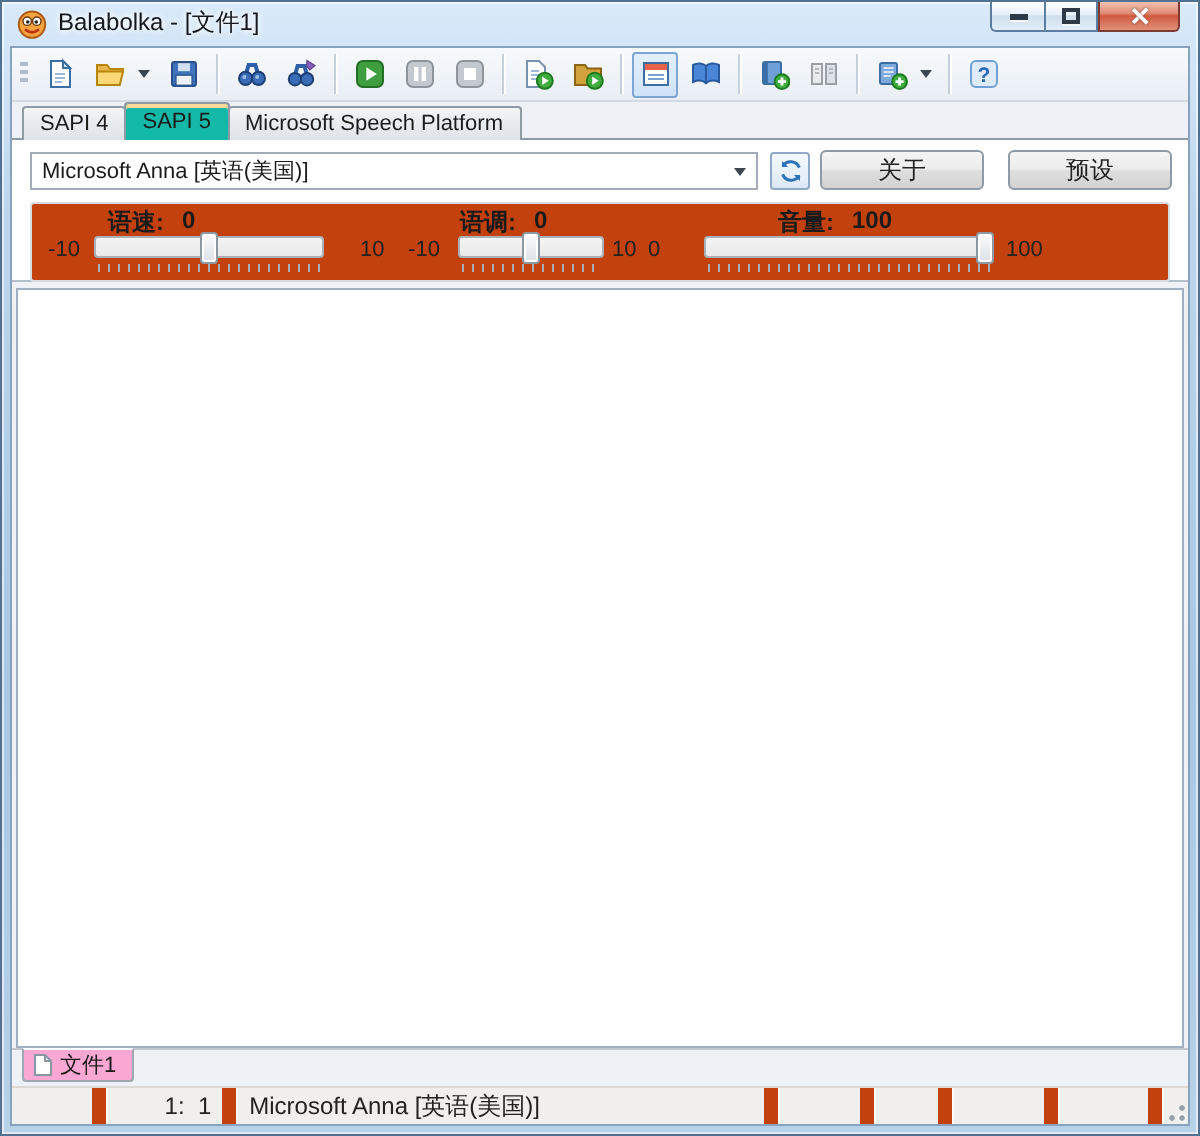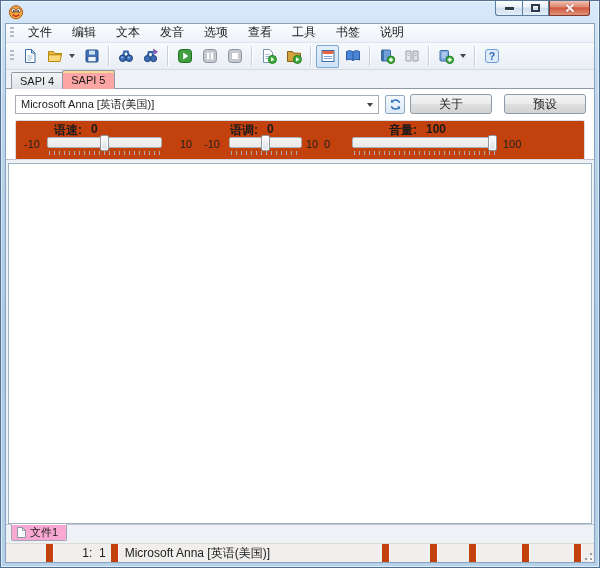--- a/index.html
+++ b/index.html
@@ -52,21 +52,21 @@
   .tb-sep { width:1px; height:20px; background:#c6cfda; box-shadow:1px 0 0 #fff; margin:0 4px; }
   .dd-arrow { width:0; height:0; border-left:3.5px solid transparent; border-right:3.5px solid transparent;
     border-top:4px solid #3c4650; margin:0 3px; align-self:center; }
   .tb-dd { display:flex; align-items:center; height:23px; border:1px solid transparent; border-radius:2px; }
 
   
   .tabstrip { height:19px; display:flex; align-items:flex-end; padding-left:5px; position:relative; z-index:2; }
   .vtab { padding:2px 8px 3px; font-size:11px; border:1px solid #8f9aa5; border-bottom:none;
     background:linear-gradient(180deg,#f2f4f6,#dfe3e8); border-radius:2px 2px 0 0; margin-right:-1px;
     height:17px; white-space:nowrap; }
-  .vtab.active { background:#fca5a5; height:19px; position:relative; z-index:3; padding-top:3px;
+  .vtab.active { background:#14b8a6; height:19px; position:relative; z-index:3; padding-top:3px;
     box-shadow:inset 0 2px 0 #f9d996; }
 
   
   .vpanel { height:72px; background:#fff; border-top:1px solid #8f9aa5; border-bottom:1px solid #b7c0ca;
     position:relative; margin-top:-1px; z-index:1; }
   .combo { position:absolute; left:9px; top:6px; width:364px; height:19px; background:#fff;
     border:1px solid #a5acb5; display:flex; align-items:center; font-size:11px; }
   .combo-text { flex:1; padding:0 5px; white-space:nowrap; overflow:hidden; }
   .combo-btn { width:16px; height:100%; display:flex; align-items:center; justify-content:center; }
   .mini-btn { position:absolute; left:379px; top:6px; width:20px; height:19px;
@@ -120,47 +120,36 @@
 
   <div class="titlebar">
     <svg class="app-icon" viewBox="0 0 16 16">
       <circle cx="8" cy="8.3" r="6.6" fill="#f5a33c" stroke="#b05c1a"></circle>
       <circle cx="5.6" cy="6.6" r="2.1" fill="#fff" stroke="#6b3a12" stroke-width=".7"></circle>
       <circle cx="10.4" cy="6.6" r="2.1" fill="#fff" stroke="#6b3a12" stroke-width=".7"></circle>
       <circle cx="5.9" cy="7" r=".9" fill="#222"></circle>
         <circle cx="10.1" cy="7" r=".9" fill="#222"></circle>
       <path d="M5 11 Q8 13.4 11 11" fill="none" stroke="#c0311c" stroke-width="1.4" stroke-linecap="round"></path>
     </svg>
+    <span class="title-text">Balabolka - [文件1]</span>
   </div>
   <div class="win-controls">
     <div class="win-btn min">
         <span class="glyph-min"></span>
       </div>
     <div class="win-btn">
         <span class="glyph-max"></span>
       </div>
     <div class="win-btn close">
         <span class="glyph-x"></span>
       </div>
   </div>
 
   <div class="client">
 
-    <div class="menubar">
-      <span class="grip"></span>
-      <span class="menu-item">文件</span>
-      <span class="menu-item">编辑</span>
-      <span class="menu-item">文本</span>
-      <span class="menu-item">发音</span>
-      <span class="menu-item">选项</span>
-      <span class="menu-item">查看</span>
-      <span class="menu-item">工具</span>
-      <span class="menu-item">书签</span>
-      <span class="menu-item">说明</span>
-    </div>
 
     <div class="toolbar">
       <span class="grip"></span>
 
       <div class="tb-btn">
         <svg viewBox="0 0 16 16">
           <path d="M3.5 1.5h6l3.5 3.5v9.5H3.5z" fill="#fff" stroke="#3a6ea5"></path>
           <path d="M9.5 1.5v3.5H13z" fill="#cfe3f7" stroke="#3a6ea5"></path>
           <path d="M5.5 8h5M5.5 10h5M5.5 12h3.5" stroke="#9bb9d8" stroke-width="1"></path>
         </svg>
@@ -296,20 +285,21 @@
         <svg viewBox="0 0 16 16">
           <rect x="1.5" y="1.5" width="13" height="13" rx="2.5" fill="#ddebfa" stroke="#6f9fd4"></rect>
           <text x="8" y="12" text-anchor="middle" font-size="10.5" font-weight="bold" fill="#2a66b8" font-family="Liberation Sans,sans-serif">?</text>
         </svg>
       </div>
     </div>
 
     <div class="tabstrip">
       <span class="vtab">SAPI 4</span>
       <span class="vtab active">SAPI 5</span>
+      <span class="vtab">Microsoft Speech Platform</span>
     </div>
 
     <div class="vpanel">
       <div class="combo">
         <span class="combo-text">Microsoft Anna [英语(美国)]</span>
         <span class="combo-btn">
             <span class="dd-arrow"></span>
           </span>
       </div>
       <div class="mini-btn">

